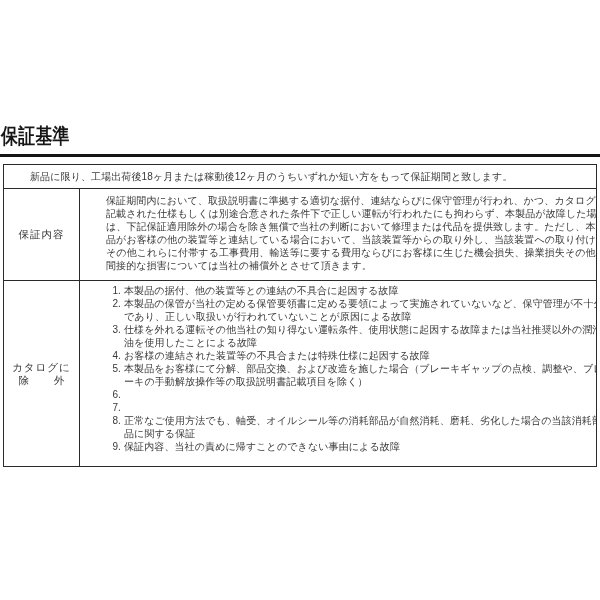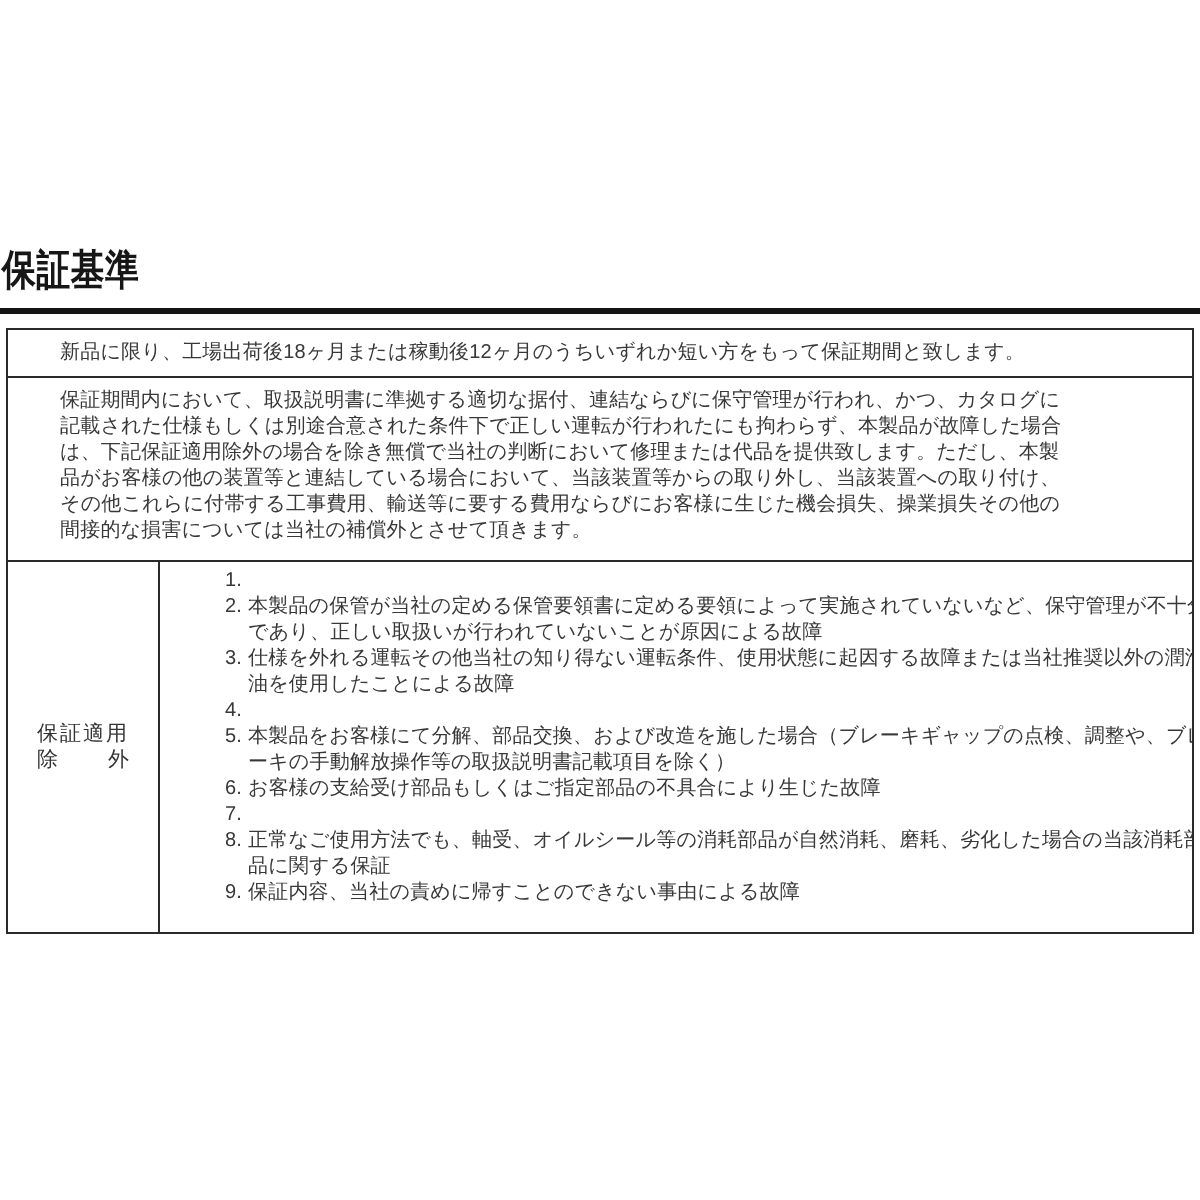--- a/index.html
+++ b/index.html
@@ -67,67 +67,71 @@
 
   <div class="gtable">
 
     <div class="grow row-period">
       <div class="ccell">
         <span class="oneline">新品に限り、工場出荷後18ヶ月または稼動後12ヶ月のうちいずれか短い方をもって保証期間と致します。</span>
       </div>
     </div>
 
     <div class="grow row-coverage">
+      <div class="lcell">
+        <span>保証内容</span>
+      </div>
       <div class="ccell">
         <div class="multiline">保証期間内において、取扱説明書に準拠する適切な据付、連結ならびに保守管理が行われ、かつ、カタログに
 記載された仕様もしくは別途合意された条件下で正しい運転が行われたにも拘わらず、本製品が故障した場合
 は、下記保証適用除外の場合を除き無償で当社の判断において修理または代品を提供致します。ただし、本製
 品がお客様の他の装置等と連結している場合において、当該装置等からの取り外し、当該装置への取り付け、
 その他これらに付帯する工事費用、輸送等に要する費用ならびにお客様に生じた機会損失、操業損失その他の
 間接的な損害については当社の補償外とさせて頂きます。</div>
       </div>
     </div>
 
     <div class="grow row-exclusions">
       <div class="lcell">
-        <span>保証適用</span>
+        <span>カタログに</span>
         <span class="label-line2">除外</span>
       </div>
       <div class="ccell">
         <div>
 
             <div class="excl-item">
               <span class="num">1.</span>
+              <span class="itext">本製品の据付、他の装置等との連結の不具合に起因する故障</span>
             </div>
 
             <div class="excl-item">
               <span class="num">2.</span>
               <span class="itext">本製品の保管が当社の定める保管要領書に定める要領によって実施されていないなど、保守管理が不十分
 であり、正しい取扱いが行われていないことが原因による故障</span>
             </div>
 
             <div class="excl-item">
               <span class="num">3.</span>
               <span class="itext">仕様を外れる運転その他当社の知り得ない運転条件、使用状態に起因する故障または当社推奨以外の潤滑
 油を使用したことによる故障</span>
             </div>
 
             <div class="excl-item">
               <span class="num">4.</span>
+              <span class="itext">お客様の連結された装置等の不具合または特殊仕様に起因する故障</span>
             </div>
 
             <div class="excl-item">
               <span class="num">5.</span>
               <span class="itext">本製品をお客様にて分解、部品交換、および改造を施した場合（ブレーキギャップの点検、調整や、ブレ
 ーキの手動解放操作等の取扱説明書記載項目を除く）</span>
             </div>
 
             <div class="excl-item">
               <span class="num">6.</span>
-              <span class="itext">お客様の支給受け部品もしくはご指定部品の不具合により生じた故障</span>
             </div>
 
             <div class="excl-item">
               <span class="num">7.</span>
             </div>
 
             <div class="excl-item">
               <span class="num">8.</span>
               <span class="itext">正常なご使用方法でも、軸受、オイルシール等の消耗部品が自然消耗、磨耗、劣化した場合の当該消耗部
 品に関する保証</span>

